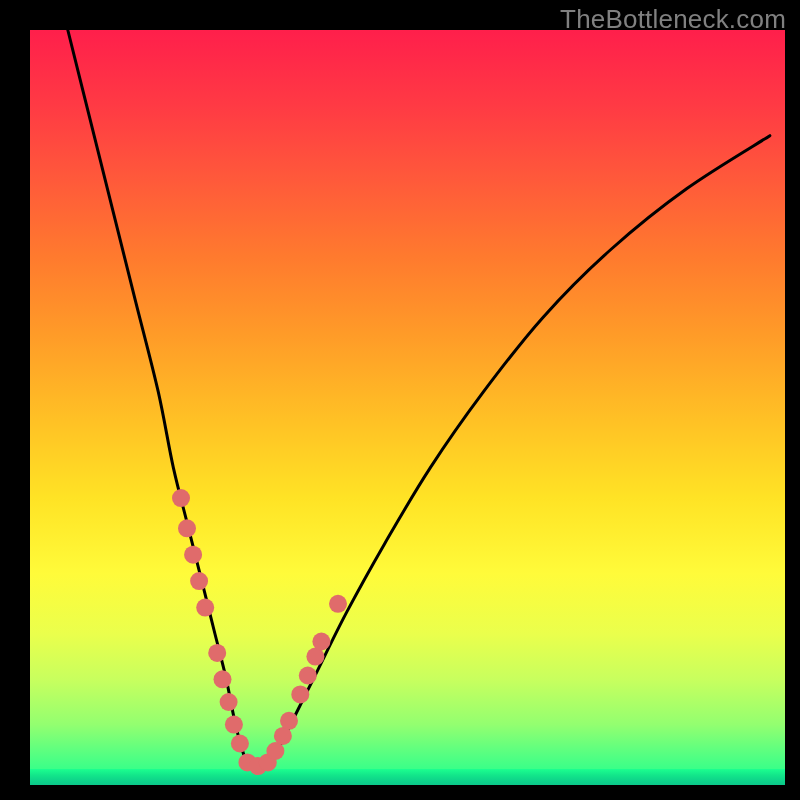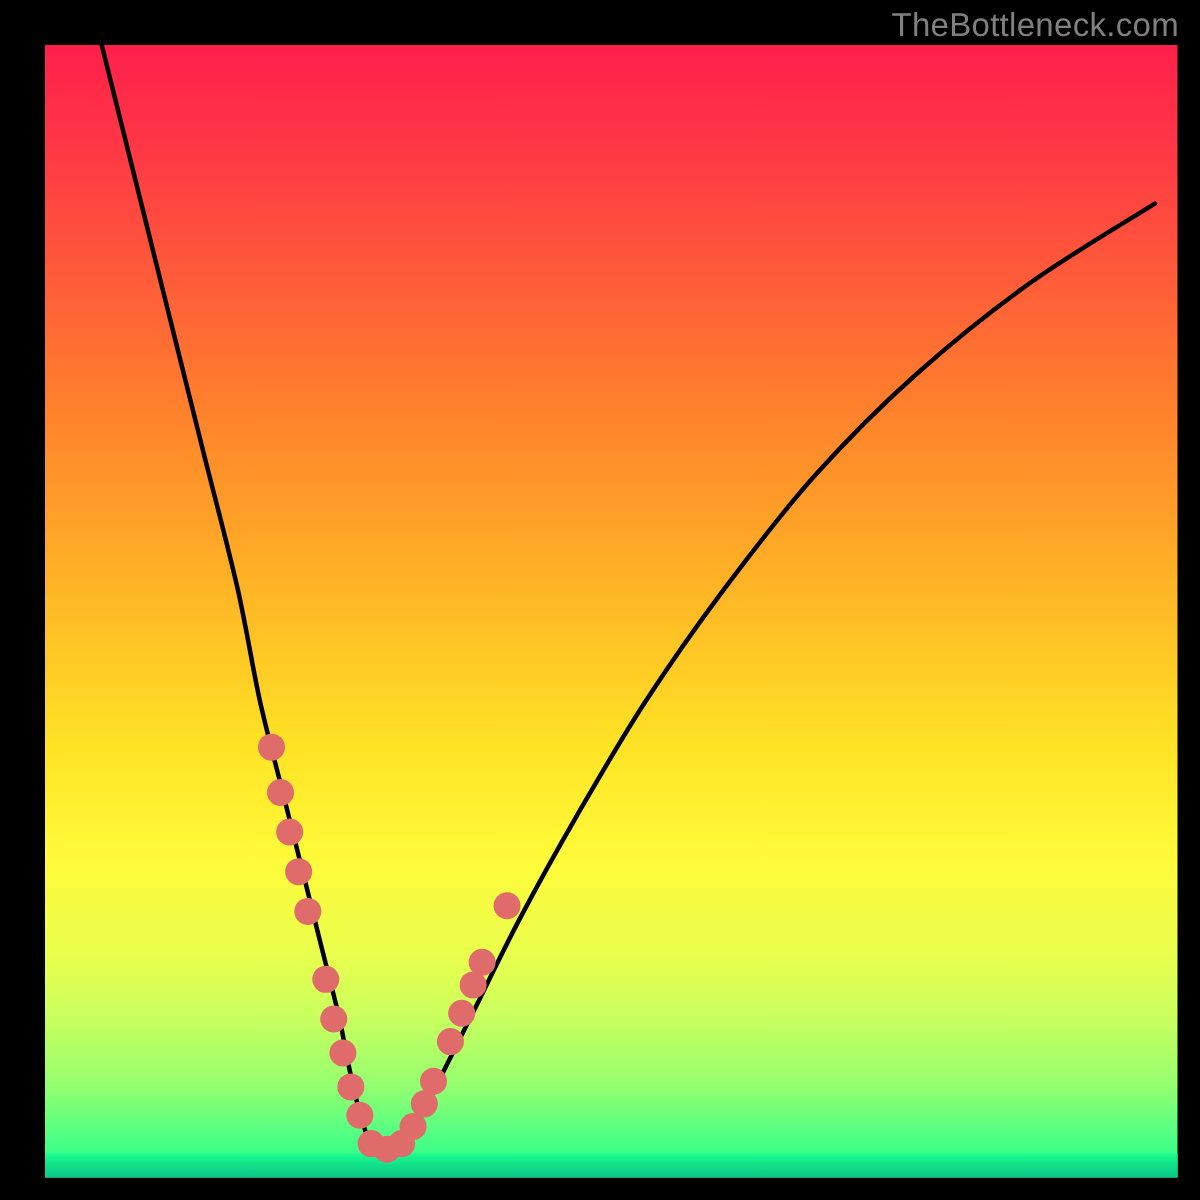--- a/index.html
+++ b/index.html
@@ -51,21 +51,21 @@
       #1cff8f 0%,
       #12e58a 40%,
       #0ed58a 70%,
       #0bc88a 100%);
   }
   .watermark {
     position: absolute;
     top: 4px;
     right: 14px;
     color: #808080;
-    font-size: 22px;
+    font-size: 26px;
     letter-spacing: 0.2px;
   }
   svg.curve {
     position: absolute;
     left: 30px;
     top: 30px;
     width: 755px;
     height: 755px;
     overflow: visible;
   }

